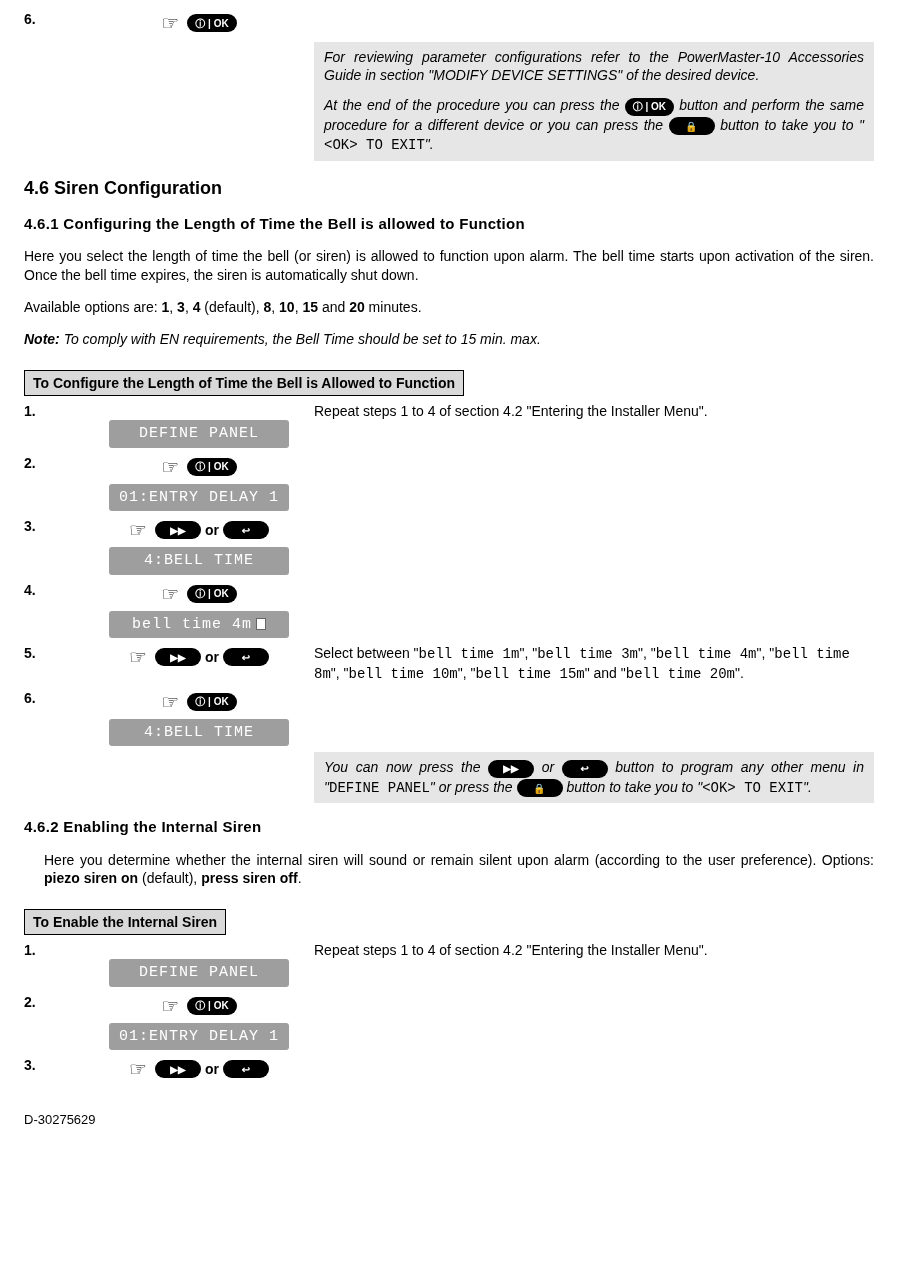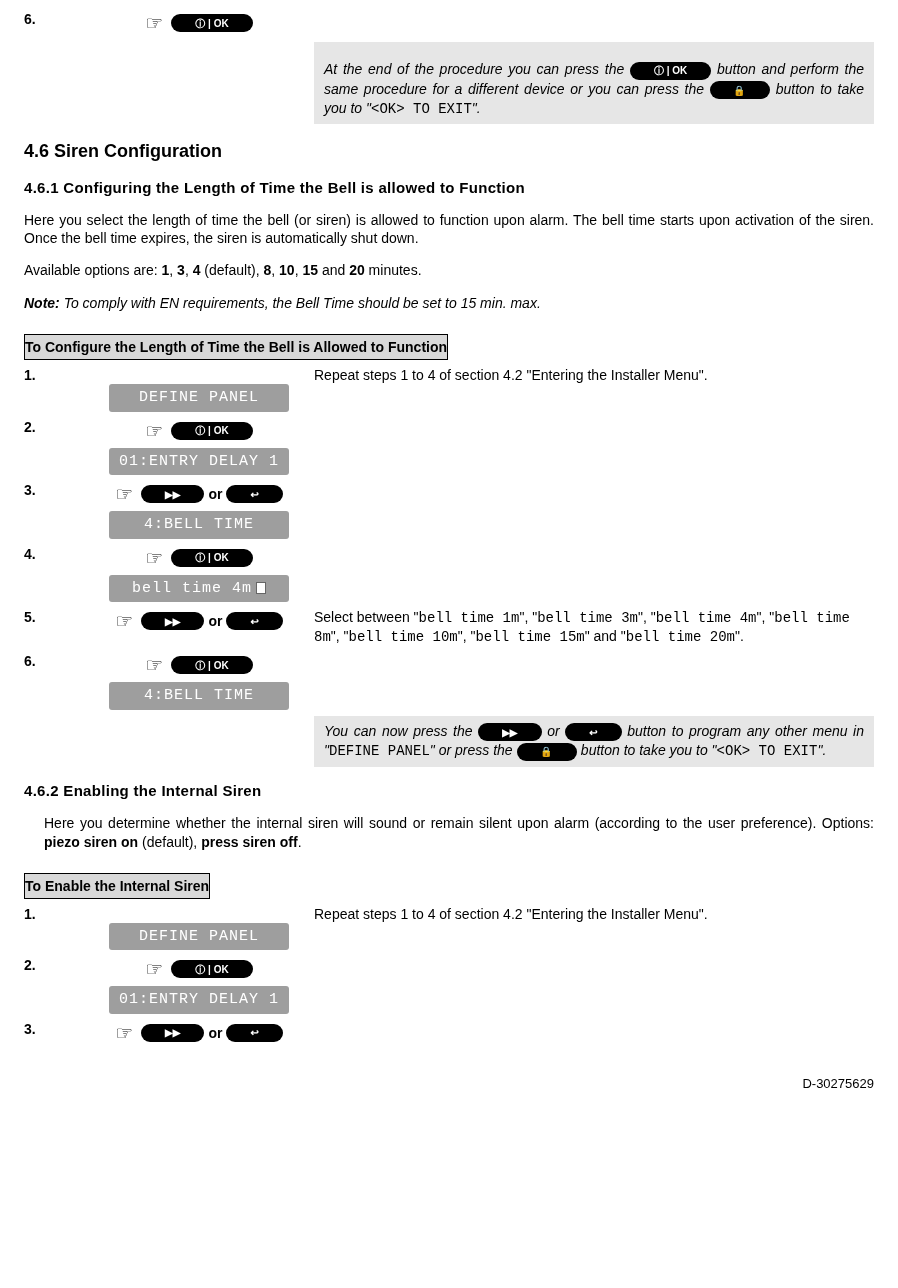--- a/index.html
+++ b/index.html
@@ -13,46 +13,46 @@
     padding: 10px 24px 10px 24px;
   }
   .row { display: flex; align-items: flex-start; margin-bottom: 6px; }
   .num-col { width: 60px; font-weight: bold; flex-shrink: 0; }
   .ctrl-col { width: 230px; flex-shrink: 0; display: flex; flex-direction: column; align-items: center; gap: 4px; }
   .desc-col { flex: 1; }
   .hand { font-size: 20px; margin-right: 4px; }
   .pill {
     display: inline-flex; align-items: center; justify-content: center;
     background: #000; color: #fff; border-radius: 10px;
-    font-size: 10px; font-weight: bold; padding: 2px 24px; height: 18px;
+    font-size: 10px; font-weight: bold; padding: 2px 8px; height: 18px;
     min-width: 46px;
   }
   .pill.lock::before { content: "🔒"; font-size: 10px; }
   .lcd {
     background: #9e9e9e; color: #fff; font-family: "Courier New", monospace;
     font-size: 15px; padding: 4px 10px; border-radius: 3px; letter-spacing: 1px;
     display: inline-block; min-width: 180px; text-align: center;
   }
   .ctrl-line { display: flex; align-items: center; gap: 4px; }
   .or { font-weight: bold; }
   .note-box {
     background: #e6e6e6; font-style: italic; padding: 6px 10px;
     text-align: justify; margin-left: 290px; margin-bottom: 10px;
   }
   .note-box .pill, .note-box .hand { font-style: normal; }
   h2 { font-size: 18px; font-weight: bold; margin: 16px 0 2px 0; }
   h3 { font-size: 15px; font-weight: bold; margin: 14px 0 8px 0; letter-spacing: 0.3px; }
   .para { margin: 14px 0; text-align: justify; }
   .indent { margin-left: 20px; }
   .table-header {
-    background: #d9d9d9; font-weight: bold; padding: 3px 0;
+    background: #d9d9d9; font-weight: bold; padding: 3px 8px;
     border: 1px solid #000; display: inline-block; margin: 8px 0 6px 0;
   }
   .mono { font-family: "Courier New", monospace; }
-  .footer { display: flex; justify-content: flex-end; margin-top: 30px; font-size: 13px; }
+  .footer { display: flex; justify-content: flex-start; margin-top: 30px; font-size: 13px; }
   .cursor-block { display:inline-block; width:10px; height:12px; background:#fff; vertical-align:middle; margin-left:4px; border:1px solid #666;}
 </style>
 </head>
 <body>
 
 
 
 
 <div class="row">
   <div class="num-col">6.</div>
@@ -60,20 +60,21 @@
     <div class="ctrl-line">
       <span class="hand">☞</span>
       <span class="pill">ⓘ | OK</span>
     </div>
   </div>
   <div class="desc-col"></div>
 </div>
 
 
 <div class="note-box">
+  <p>For reviewing parameter configurations refer to the PowerMaster-10 Accessories Guide in section "MODIFY DEVICE SETTINGS" of the desired device.</p>
   <p style="margin-top:12px;">
     <span>At the end of the procedure you can press the </span><span class="pill" style="font-style:normal;">ⓘ | OK</span><span> button and perform the same procedure for a different device or you can press the </span><span class="pill lock" style="font-style:normal;"></span><span> button to take you to "</span><span class="mono" style="font-style:normal;">&lt;OK&gt; TO EXIT</span><span>".</span>
   </p>
 </div>
 
 <h2>4.6 Siren Configuration</h2>
 <h3>4.6.1 Configuring the Length of Time the Bell is allowed to Function</h3>
 
 <p class="para">Here you select the length of time the bell (or siren) is allowed to function upon alarm. The bell time starts upon activation of the siren. Once the bell time expires, the siren is automatically shut down.</p>
 <p class="para">

